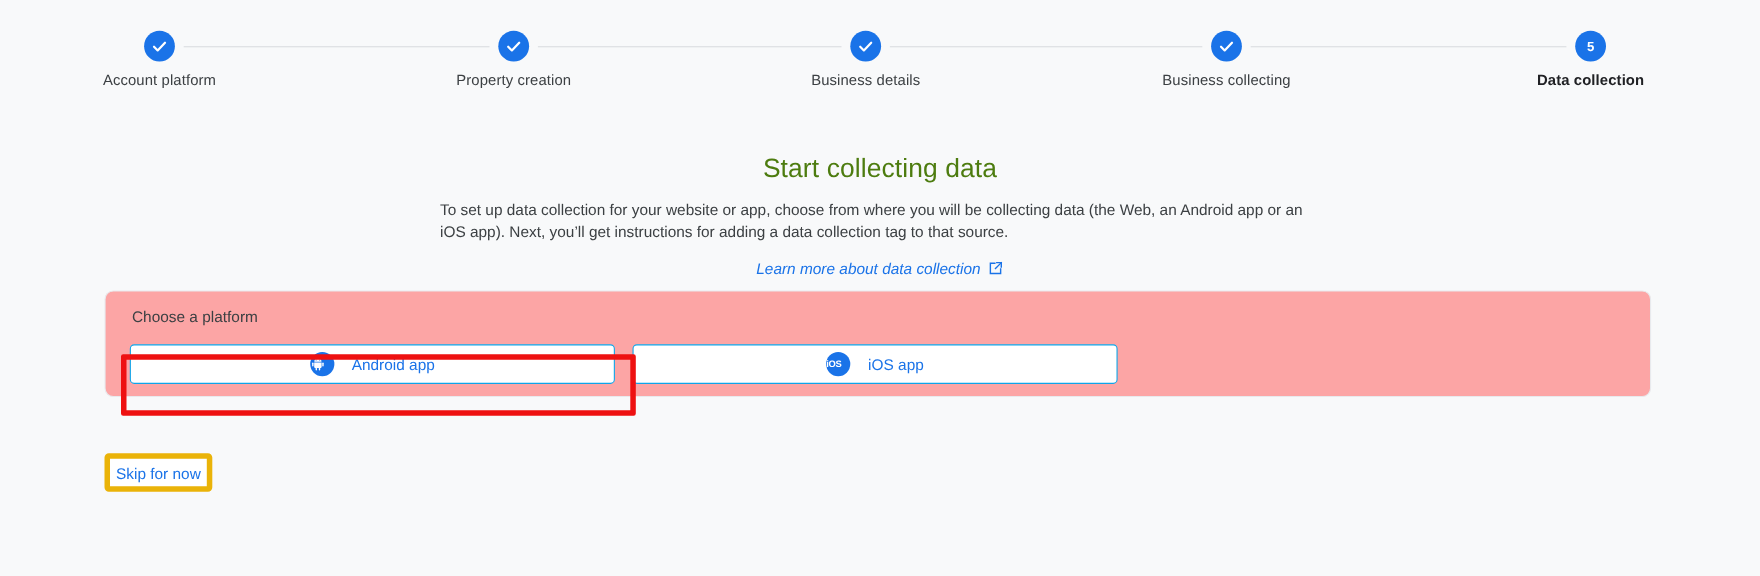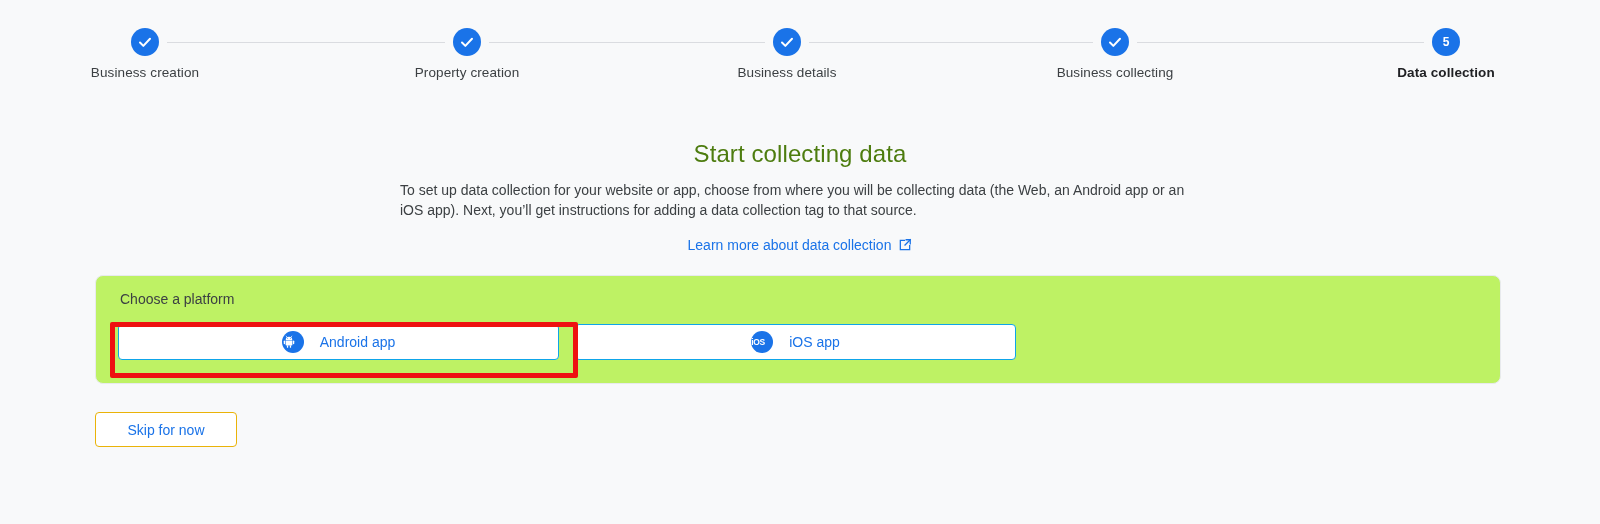--- a/index.html
+++ b/index.html
@@ -84,40 +84,41 @@
     font-size: 14px;
     line-height: 20px;
     color: #3c4043;
   }
   .learn-more-wrap {
     position: absolute;
     top: 236px;
     left: 0;
     width: 1600px;
     text-align: center;
+    font-style: italic;
   }
   .learn-more {
     font-size: 14px;
     color: #1a73e8;
     text-decoration: none;
     display: inline-flex;
     align-items: center;
     gap: 7px;
     cursor: pointer;
   }
   .ext-icon { display: inline-block; line-height: 0; }
 
   
   .platform-card {
     position: absolute;
     left: 95px;
-    top: 275px;
+    top: 264px;
     width: 1406px;
-    height: 109px;
-    background: #bef264;
+    height: 97px;
+    background: #fca5a5;
     border: 1px solid #e8eaed;
     border-radius: 8px;
   }
   .card-title {
     position: absolute;
     left: 24px;
     top: 15px;
     font-size: 14px;
     color: #3c4043;
   }
@@ -167,24 +168,24 @@
     letter-spacing: -.3px;
     line-height: 1;
   }
   .option-label { white-space: nowrap; }
 
   
   .skip-btn {
     position: absolute;
     left: 95px;
     top: 412px;
-    width: 142px;
+    width: 98px;
     height: 35px;
     background: #ffffff;
-    border: 1px solid #eab308;
+    border: 5px solid #eab308;
     border-radius: 4px;
     color: #1a73e8;
     font-size: 14px;
     font-family: inherit;
     cursor: pointer;
   }
 
   
   .annotation-box {
     position: absolute;
@@ -205,21 +206,21 @@
       <div class="connector" style="left: 167px; width: 278px;"></div>
       <div class="connector" style="left: 489px; width: 276px;"></div>
       <div class="connector" style="left: 809px; width: 284px;"></div>
       <div class="connector" style="left: 1137px; width: 287px;"></div>
     </div>
   <div id="steps">
       <div class="step" style="left: 145px;"><div class="step-circle">
           <svg width="16" height="16" viewBox="0 0 24 24" fill="none" stroke="#ffffff" stroke-width="3" stroke-linecap="round" stroke-linejoin="round">
             <path d="M4.5 12.8l5 5L19.5 7.2"></path>
           </svg>
-        </div><div class="step-label">Business creation</div></div>
+        </div><div class="step-label">Account platform</div></div>
       <div class="step" style="left: 467px;"><div class="step-circle">
           <svg width="16" height="16" viewBox="0 0 24 24" fill="none" stroke="#ffffff" stroke-width="3" stroke-linecap="round" stroke-linejoin="round">
             <path d="M4.5 12.8l5 5L19.5 7.2"></path>
           </svg>
         </div><div class="step-label">Property creation</div></div>
       <div class="step" style="left: 787px;"><div class="step-circle">
           <svg width="16" height="16" viewBox="0 0 24 24" fill="none" stroke="#ffffff" stroke-width="3" stroke-linecap="round" stroke-linejoin="round">
             <path d="M4.5 12.8l5 5L19.5 7.2"></path>
           </svg>
         </div><div class="step-label">Business details</div></div>

